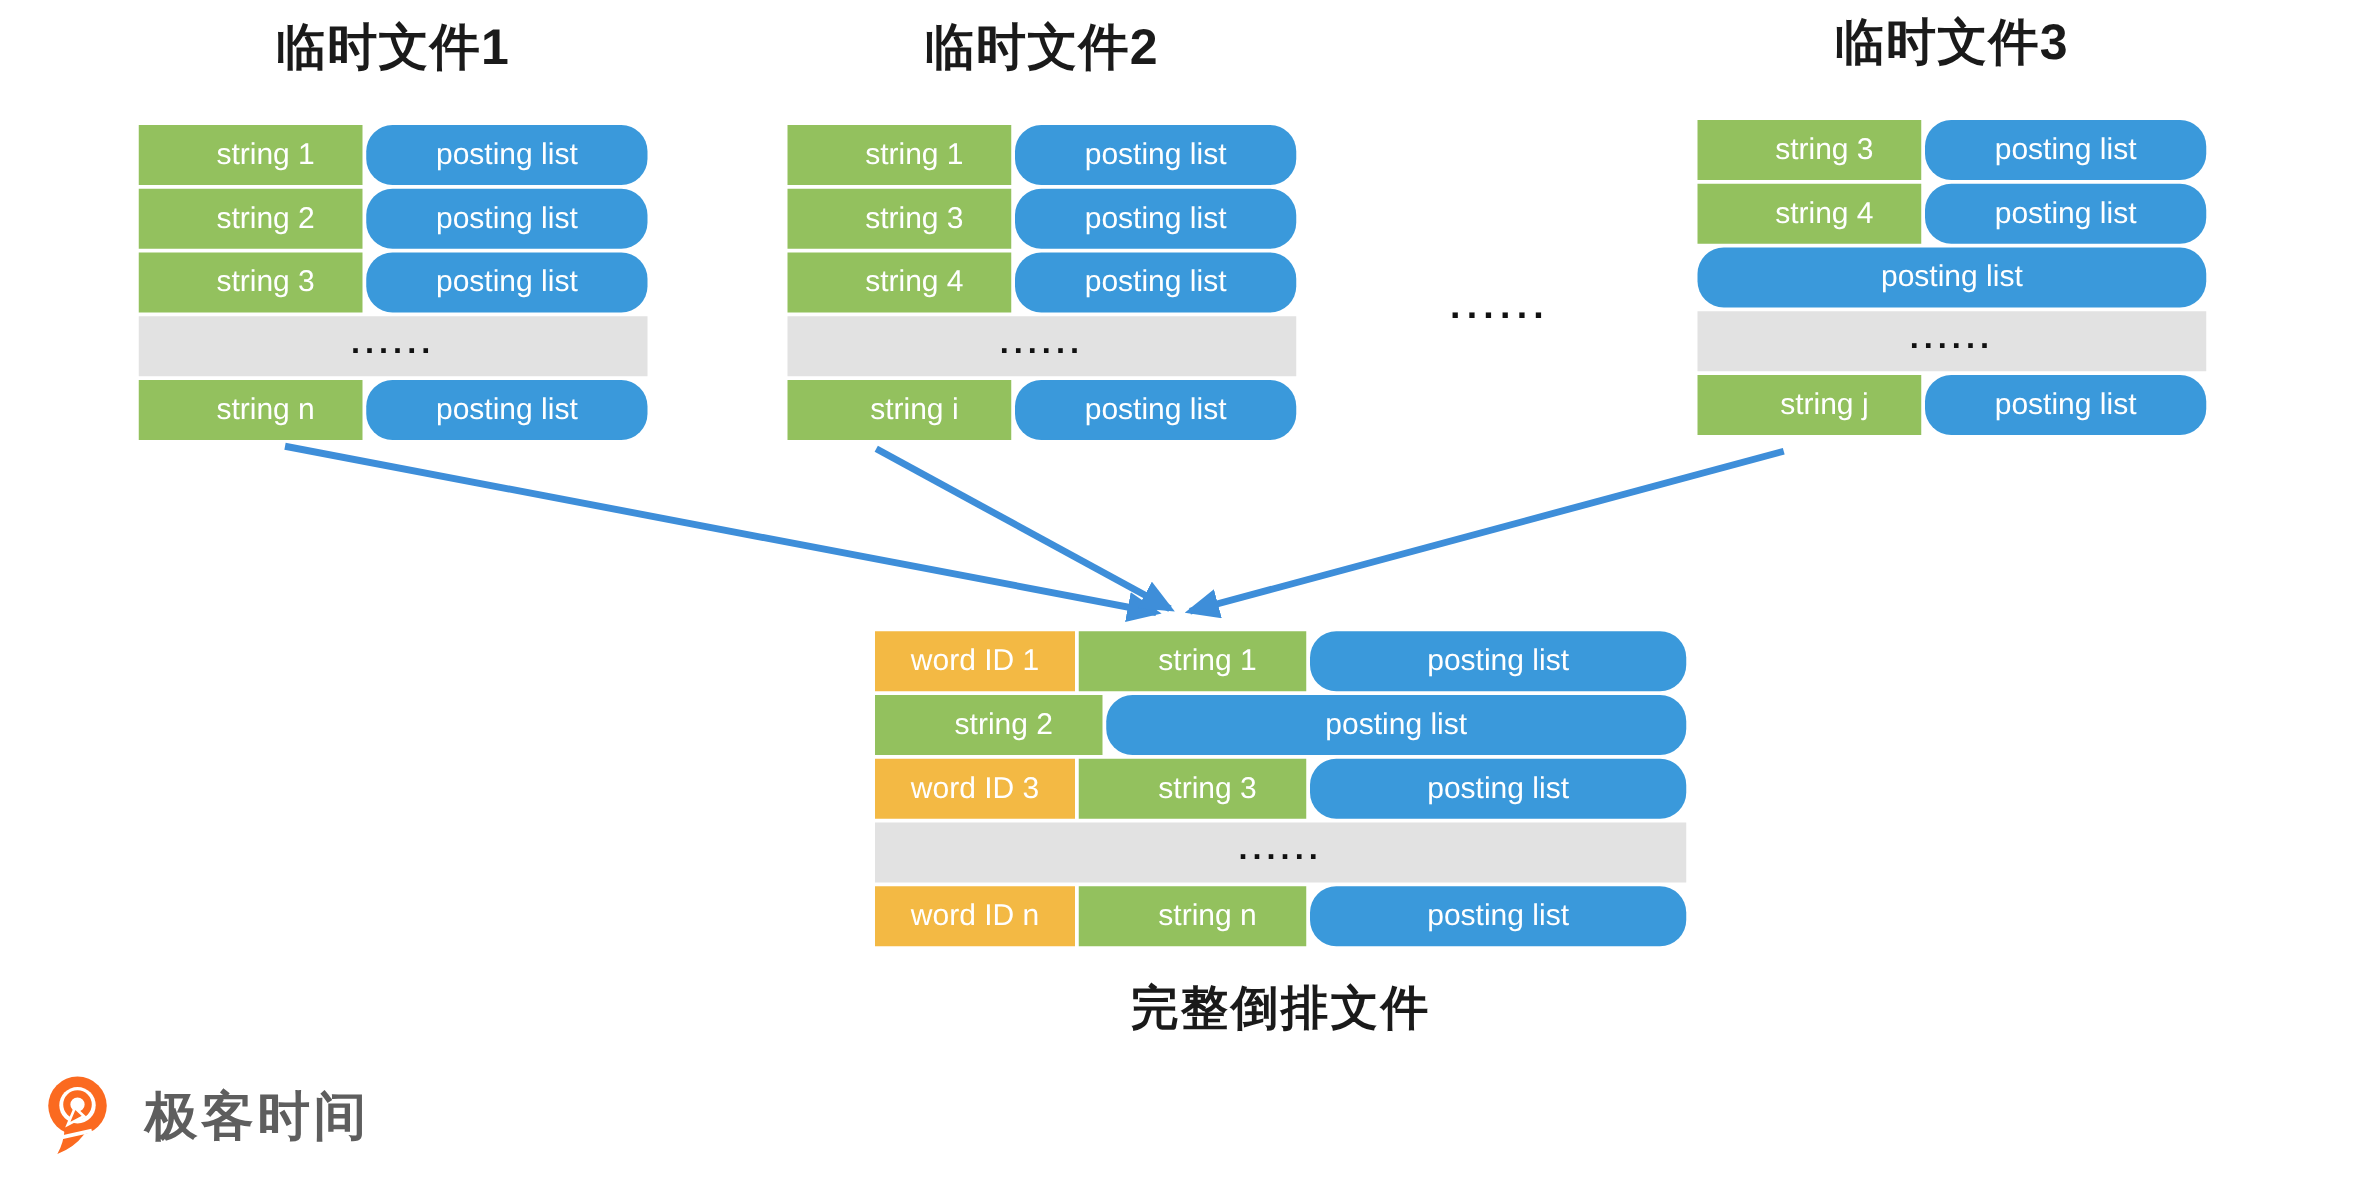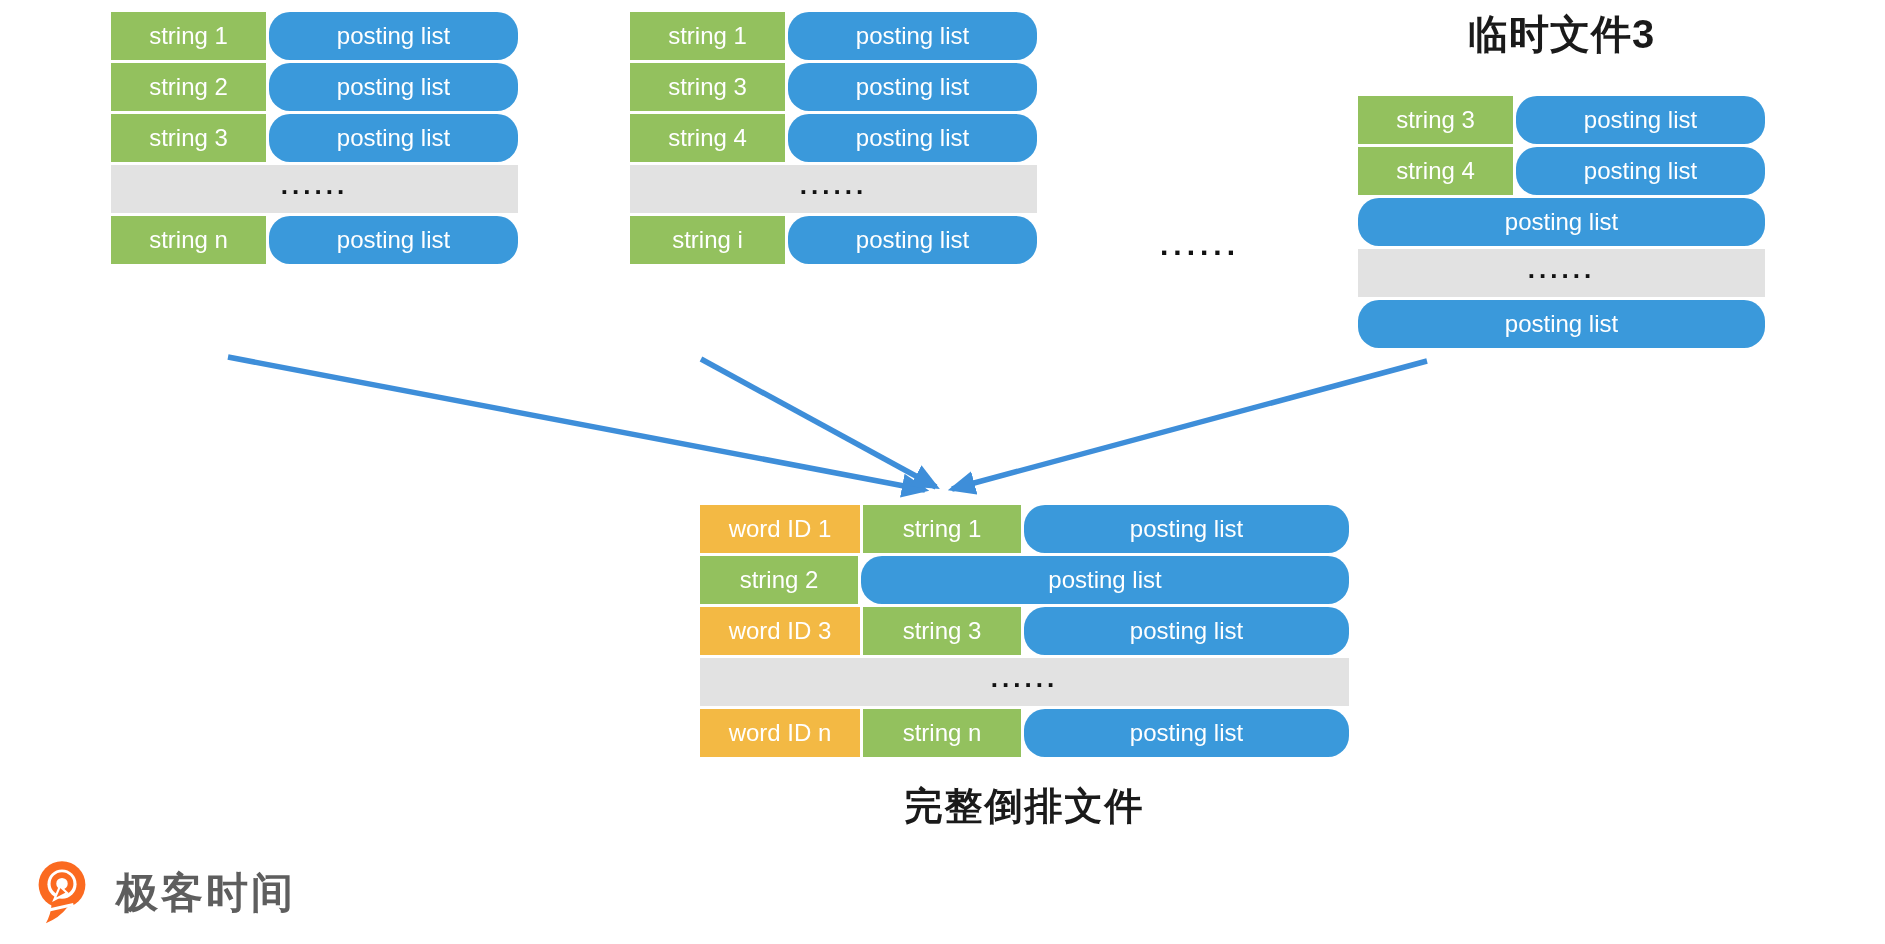--- a/index.html
+++ b/index.html
@@ -14,21 +14,21 @@
   #file3{left:1358px;top:8px;width:407px;}
   .file-title{
     height:52px;line-height:52px;text-align:center;
     font-size:40px;font-weight:600;color:var(--title-text);
     margin-bottom:36px;letter-spacing:1px;
   }
   .itable{width:100%;}
   .row{display:flex;gap:3px;height:48px;margin-bottom:3px;}
   .cell{display:flex;align-items:center;justify-content:center;
     color:#ffffff;font-size:24px;}
-  .cell.key{width:155px;background:var(--green);flex:none;}
+  .cell.key{width:155px;background:var(--green);flex:none;padding-left:24px;}
   .cell.val{flex:1;background:var(--blue);border-radius:21px;}
   .dots-row{background:var(--gray);display:flex;align-items:center;justify-content:center;}
   .dots{
     color:#111;font-size:26px;font-weight:700;letter-spacing:4px;
     position:relative;top:-4px;line-height:1;
   }
   
   #separator{
     position:absolute;left:1150px;top:230px;width:100px;text-align:center;
     font-size:30px;font-weight:700;letter-spacing:5px;color:#111;line-height:1;
@@ -49,20 +49,21 @@
   .logo-text{
     font-size:42px;font-weight:700;color:var(--logo-text);letter-spacing:3px;line-height:1;
   }
 </style>
 </head>
 <body>
 
 <div class="canvas">
 
   <div class="temp-file" id="file1">
+    <div class="file-title">临时文件1</div>
     <div class="itable">
       <div class="row">
         <div class="cell key">string 1</div>
         <div class="cell val">posting list</div>
       </div>
       <div class="row">
         <div class="cell key">string 2</div>
         <div class="cell val">posting list</div>
       </div>
       <div class="row">
@@ -73,20 +74,21 @@
         <span class="dots">......</span>
       </div>
       <div class="row">
         <div class="cell key">string n</div>
         <div class="cell val">posting list</div>
       </div>
     </div>
   </div>
 
   <div class="temp-file" id="file2">
+    <div class="file-title">临时文件2</div>
     <div class="itable">
       <div class="row">
         <div class="cell key">string 1</div>
         <div class="cell val">posting list</div>
       </div>
       <div class="row">
         <div class="cell key">string 3</div>
         <div class="cell val">posting list</div>
       </div>
       <div class="row">
@@ -116,20 +118,21 @@
         <div class="cell key">string 4</div>
         <div class="cell val">posting list</div>
       </div>
       <div class="row">
         <div class="cell val">posting list</div>
       </div>
       <div class="row dots-row">
         <span class="dots">......</span>
       </div>
       <div class="row">
+        <div class="cell key">string j</div>
         <div class="cell val">posting list</div>
       </div>
     </div>
   </div>
 
   <svg id="arrows" width="1885" height="944" viewBox="0 0 1885 944" aria-hidden="true">
     <defs>
       <marker id="ah" markerUnits="strokeWidth" markerWidth="5" markerHeight="4.4" refX="4.2" refY="2.2" orient="auto">
         <path d="M0,0 L5,2.2 L0,4.4 Z" style="fill:var(--arrow)"></path>
       </marker>

